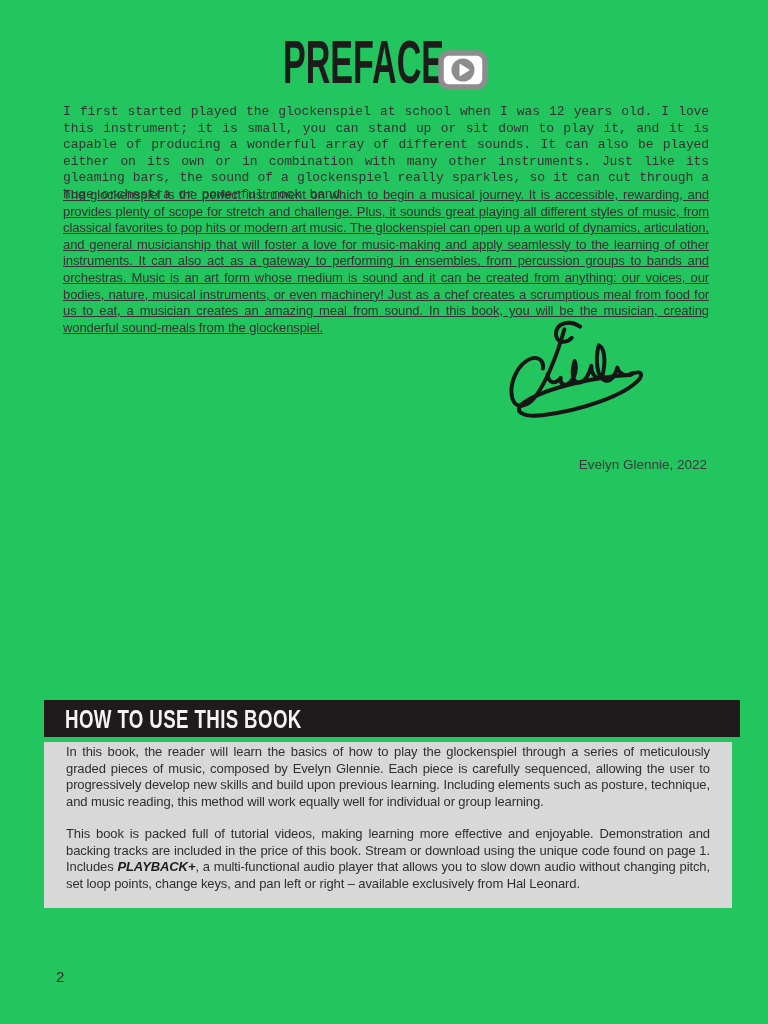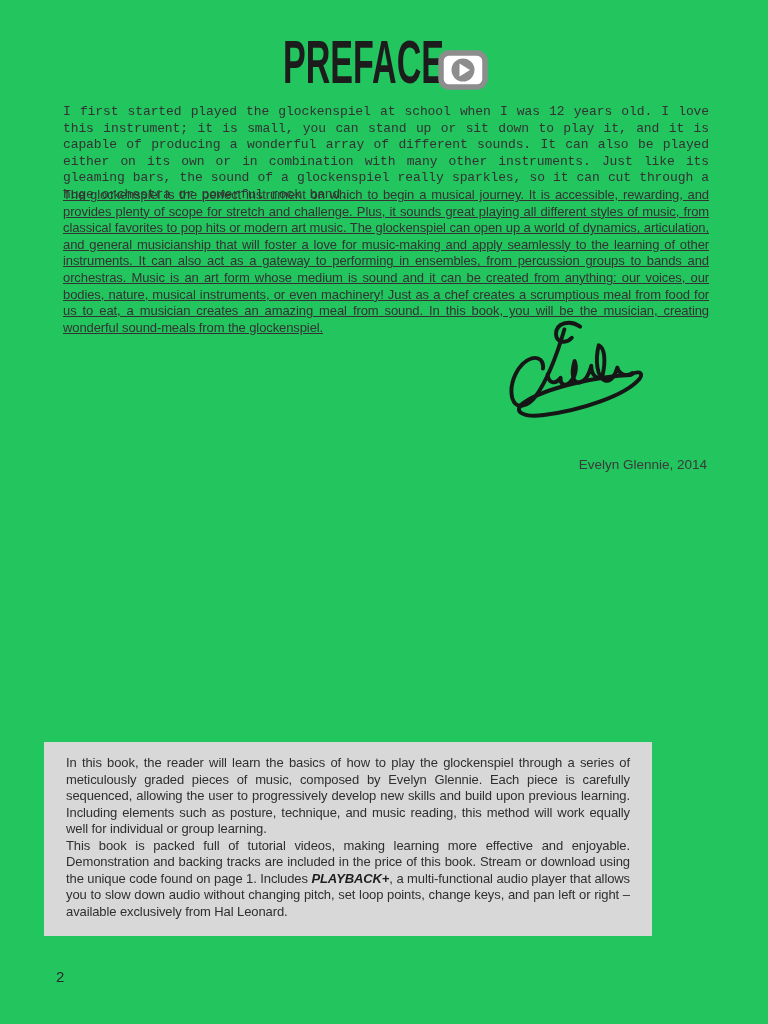--- a/index.html
+++ b/index.html
@@ -80,32 +80,32 @@
     color: #f4f2f2;
     letter-spacing: 0.5px;
     transform: scaleX(0.72);
     transform-origin: left center;
     white-space: nowrap;
   }
   .info-box {
     position: absolute;
     left: 44px;
     top: 742px;
-    width: 608px;
+    width: 688px;
     background: #d8d8d8;
-    padding: 13px 22px 16px 22px;
+    padding: 2px 22px 16px 22px;
   }
   .info-para {
     font-size: 13px;
     line-height: 16.5px;
     letter-spacing: -0.1px;
     text-align: justify;
     color: #2f2f2f;
   }
-  .info-para + .info-para { }
+  .info-para + .info-para { margin-top: 16px; }
   .brand-name {
     font-weight: 700;
     font-style: italic;
     color: #1d1d1d;
   }
   .page-number {
     position: absolute;
     left: 56px;
     top: 968px;
     font-size: 15px;
@@ -137,22 +137,25 @@
       <path d="M 97 9 C 86 1, 71 5, 71 17 C 71 26, 82 28, 88 21"></path>
 
       <path d="M 80 12 C 73 36, 62 66, 49 84 C 41 95, 28 99, 24 86 C 20 70, 30 48, 45 43 C 53 41, 58 46, 57 54"></path>
 
       <path d="M 62 60 C 63 70, 70 72, 76 64 C 75 71, 81 74, 86 69 C 92 63, 94 53, 91 46 C 87 59, 89 71, 97 69 C 103 67, 107 59, 109 51 C 109 61, 115 67, 121 62 C 125 45, 123 31, 117 29 C 113 45, 115 64, 124 67 C 130 69, 135 61, 137 53 C 139 61, 147 63, 153 59"></path>
 
       <path d="M 151 61 C 159 56, 166 58, 161 65 C 146 83, 98 99, 58 104 C 35 107, 24 100, 36 91 C 62 73, 122 62, 151 61"></path>
     </svg>
   </span>
 
-  <div class="signature-caption">Evelyn Glennie, 2014</div>
+  <div class="signature-caption">Evelyn Glennie, 2022</div>
 
+  <div class="section-bar">
+    <h2 class="section-bar-title">HOW TO USE THIS BOOK</h2>
+  </div>
 
   <div class="info-box">
     <p class="info-para">In this book, the reader will learn the basics of how to play the glockenspiel through a series of meticulously graded pieces of music, composed by Evelyn Glennie. Each piece is carefully sequenced, allowing the user to progressively develop new skills and build upon previous learning. Including elements such as posture, technique, and music reading, this method will work equally well for individual or group learning.</p>
     <p class="info-para"><span>This book is packed full of tutorial videos, making learning more effective and enjoyable. Demonstration and backing tracks are included in the price of this book. Stream or download using the unique code found on page 1. Includes </span><span class="brand-name">PLAYBACK+</span><span>, a multi-functional audio player that allows you to slow down audio without changing pitch, set loop points, change keys, and pan left or right – available exclusively from Hal Leonard.</span></p>
   </div>
 
   <div class="page-number">2</div>
 
 </div>
 

